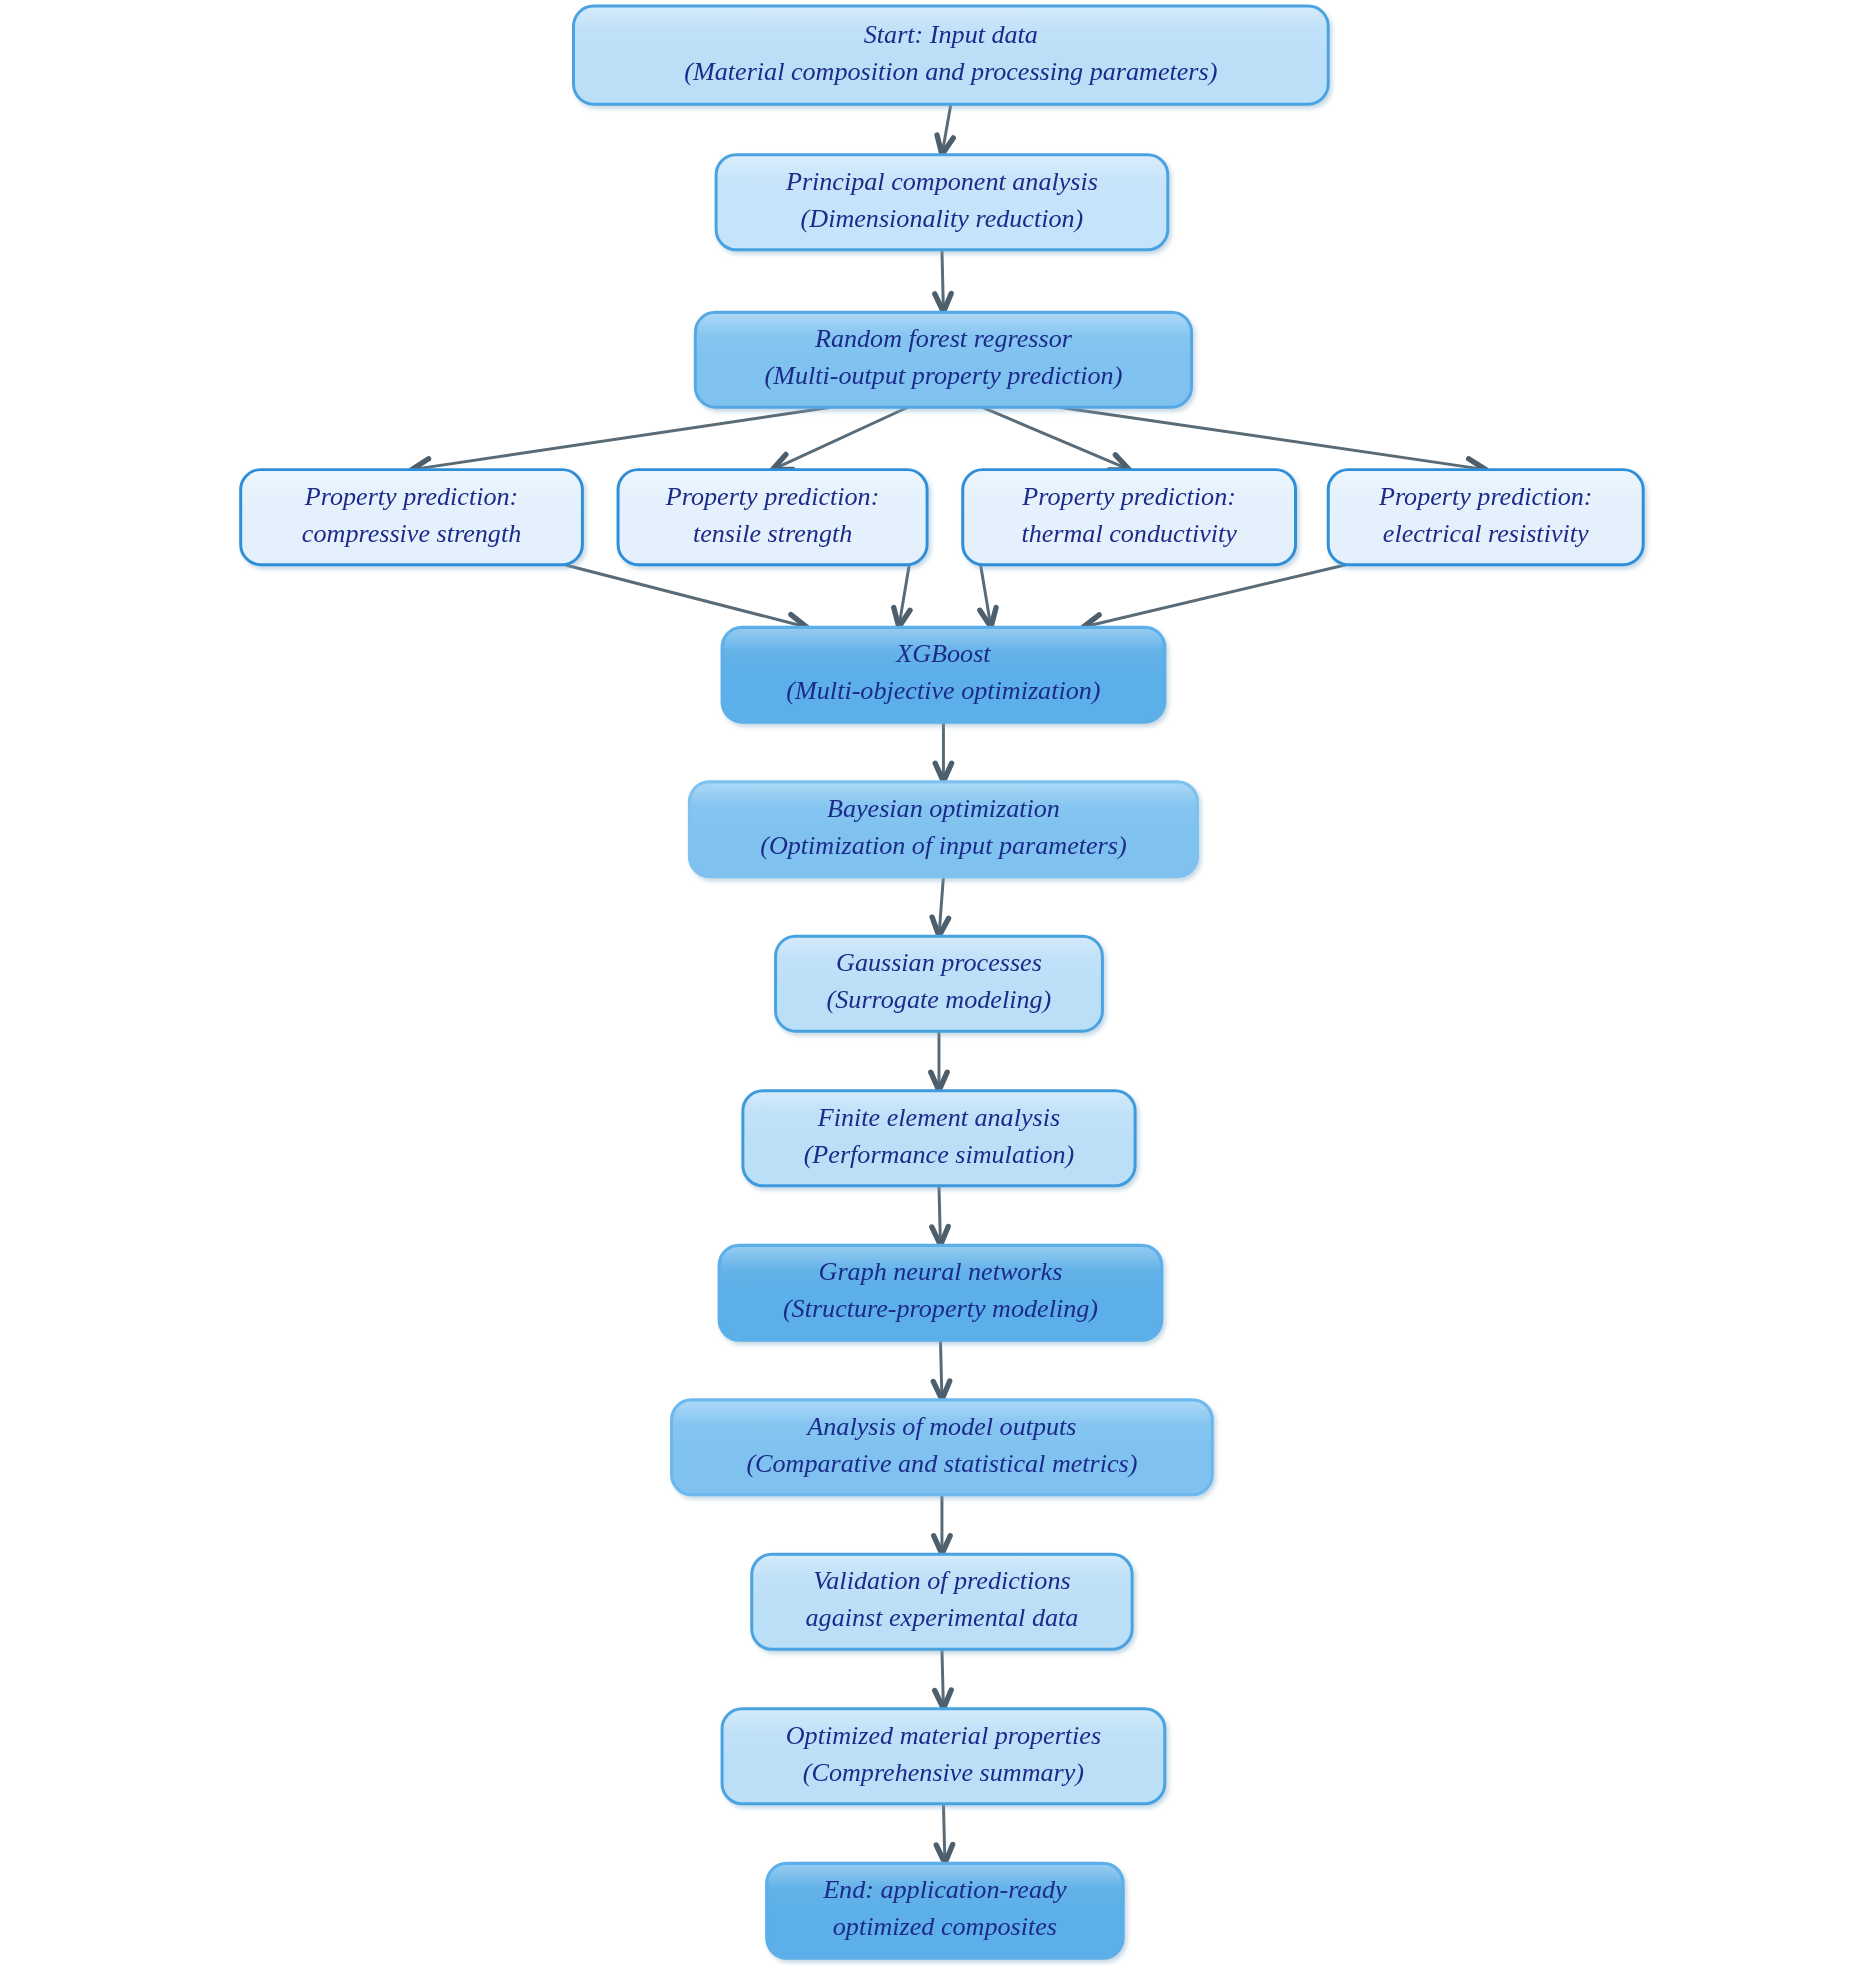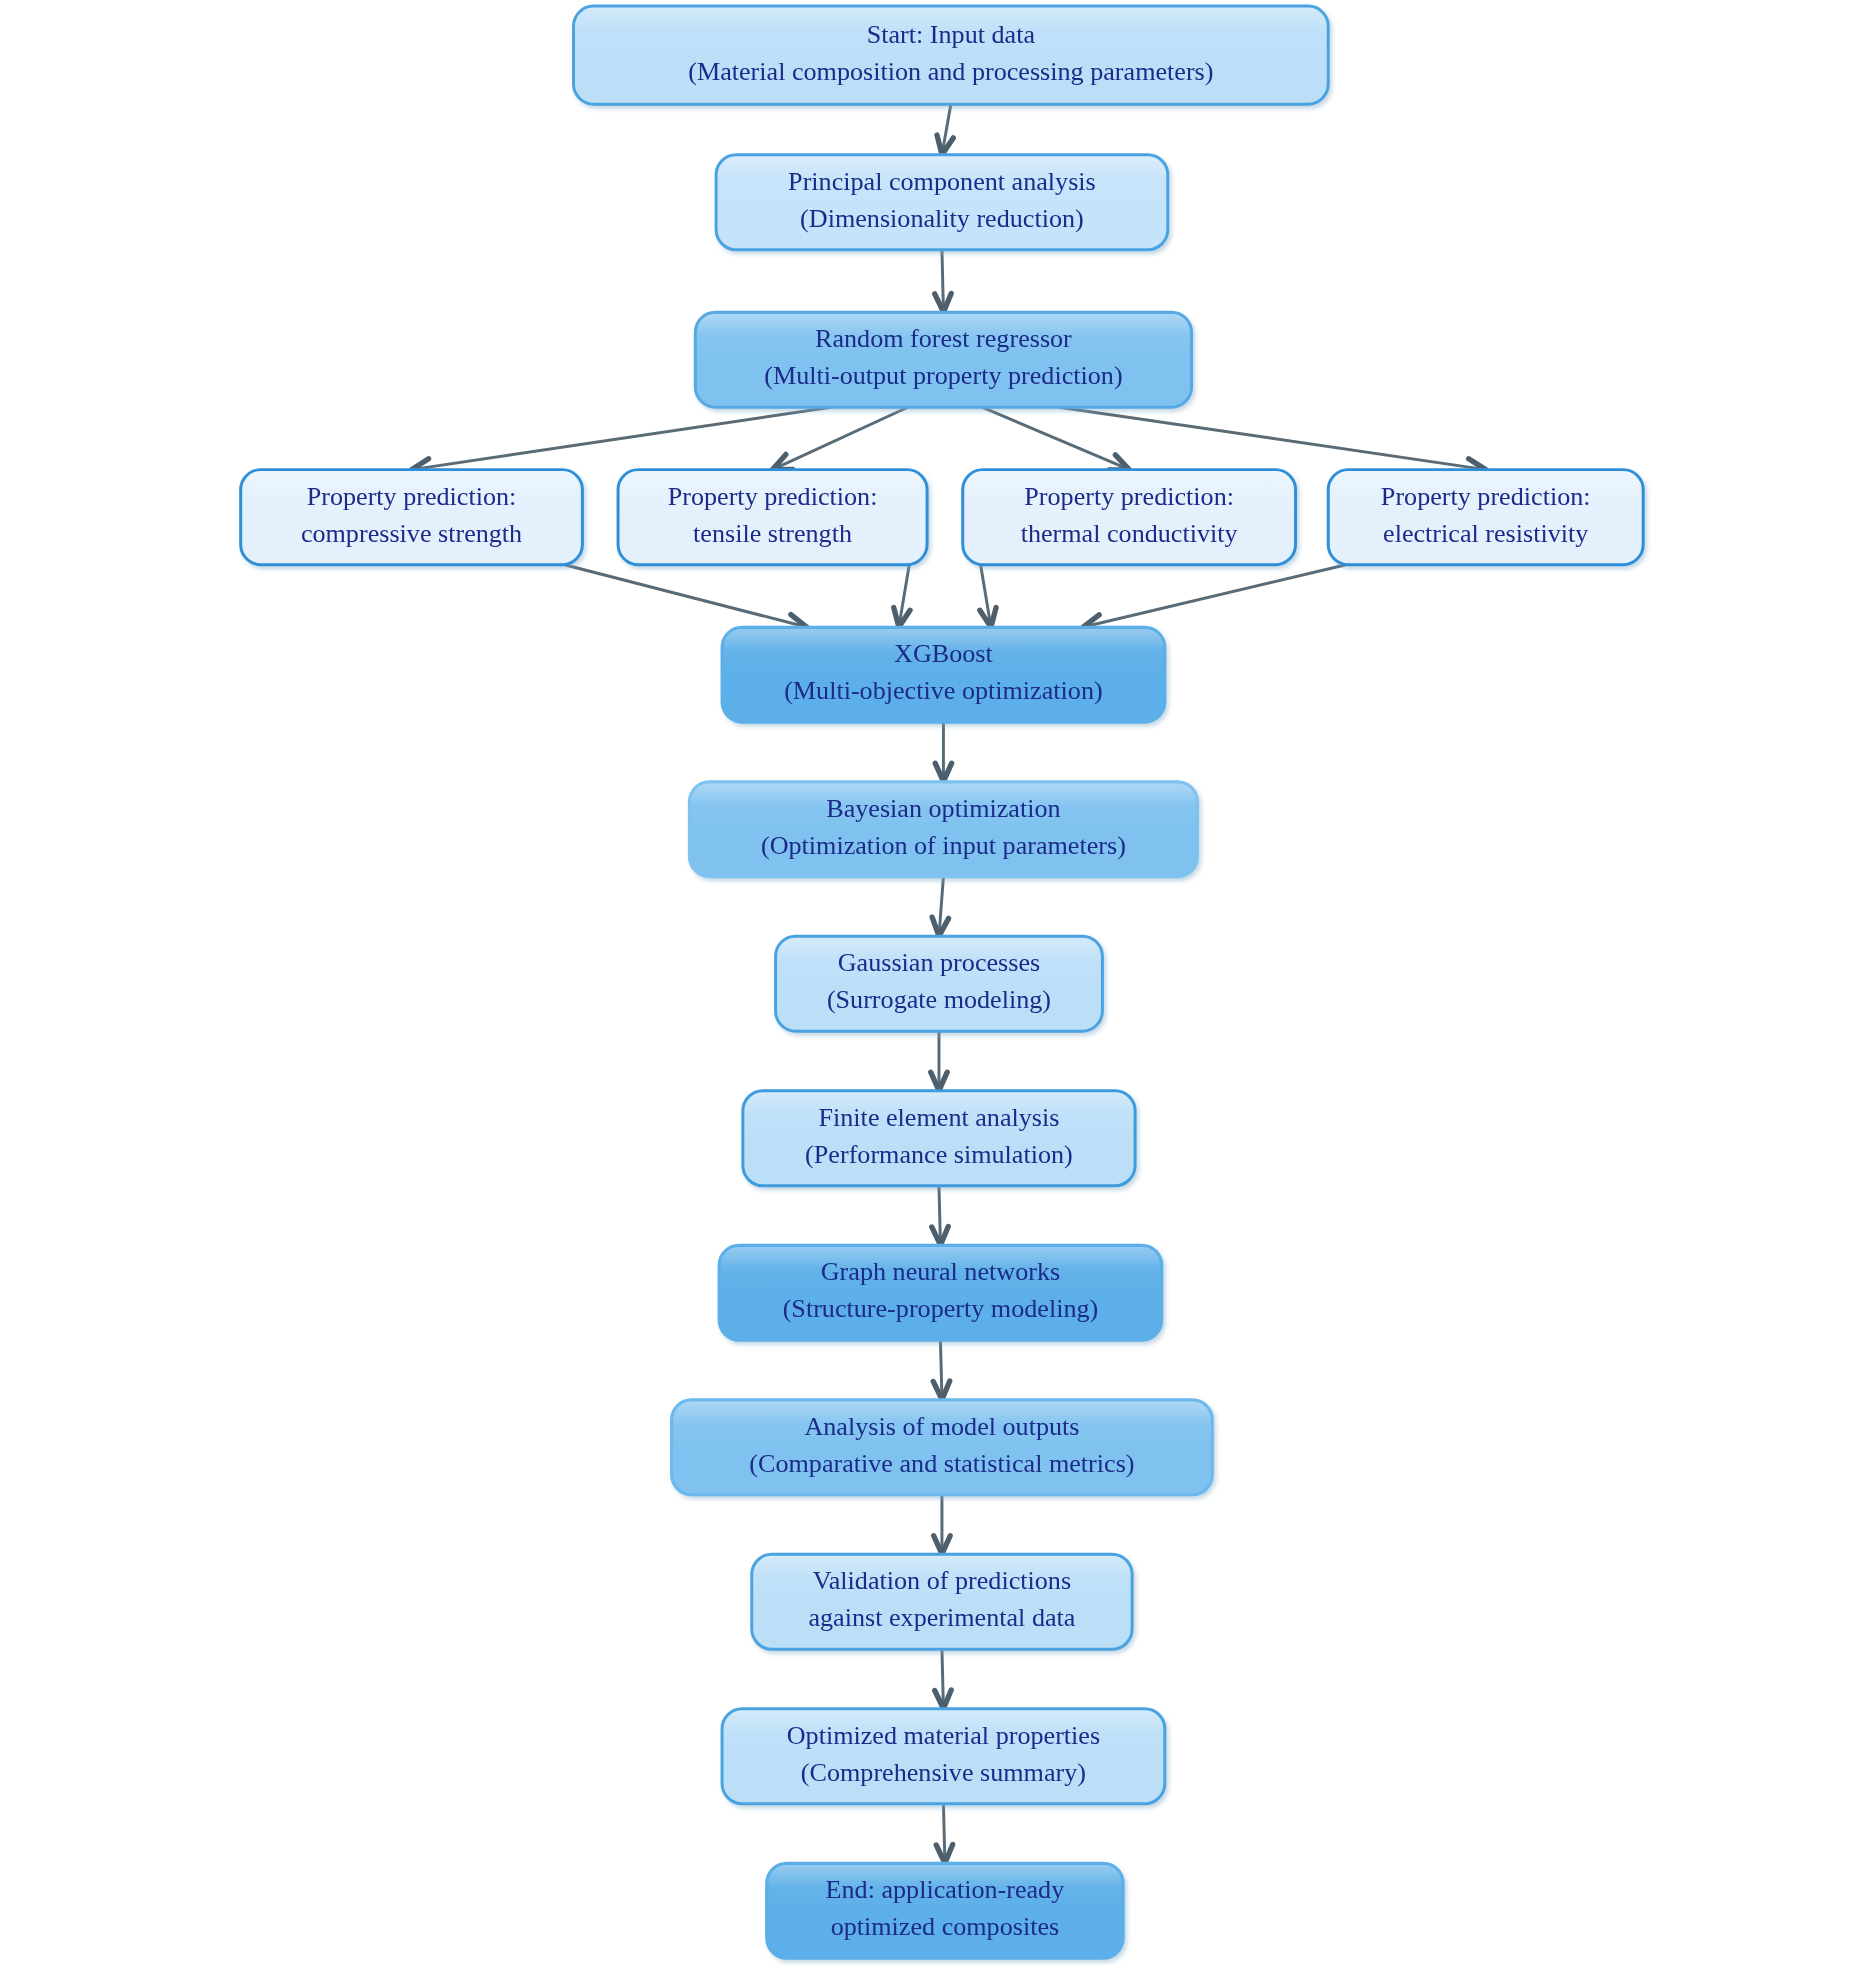--- a/index.html
+++ b/index.html
@@ -6,20 +6,21 @@
     margin: 0;
     padding: 0;
     background: #ffffff;
   }
   #canvas-wrap {
     position: relative;
     width: 1872px;
     height: 1965px;
     background: #ffffff;
     overflow: hidden;
+    font-style: italic;
   }
   svg.flow {
     position: absolute;
     left: 0;
     top: 0;
     width: 1872px;
     height: 1965px;
   }
   .node-text {
     font-family: "Liberation Serif", "DejaVu Serif", serif;

